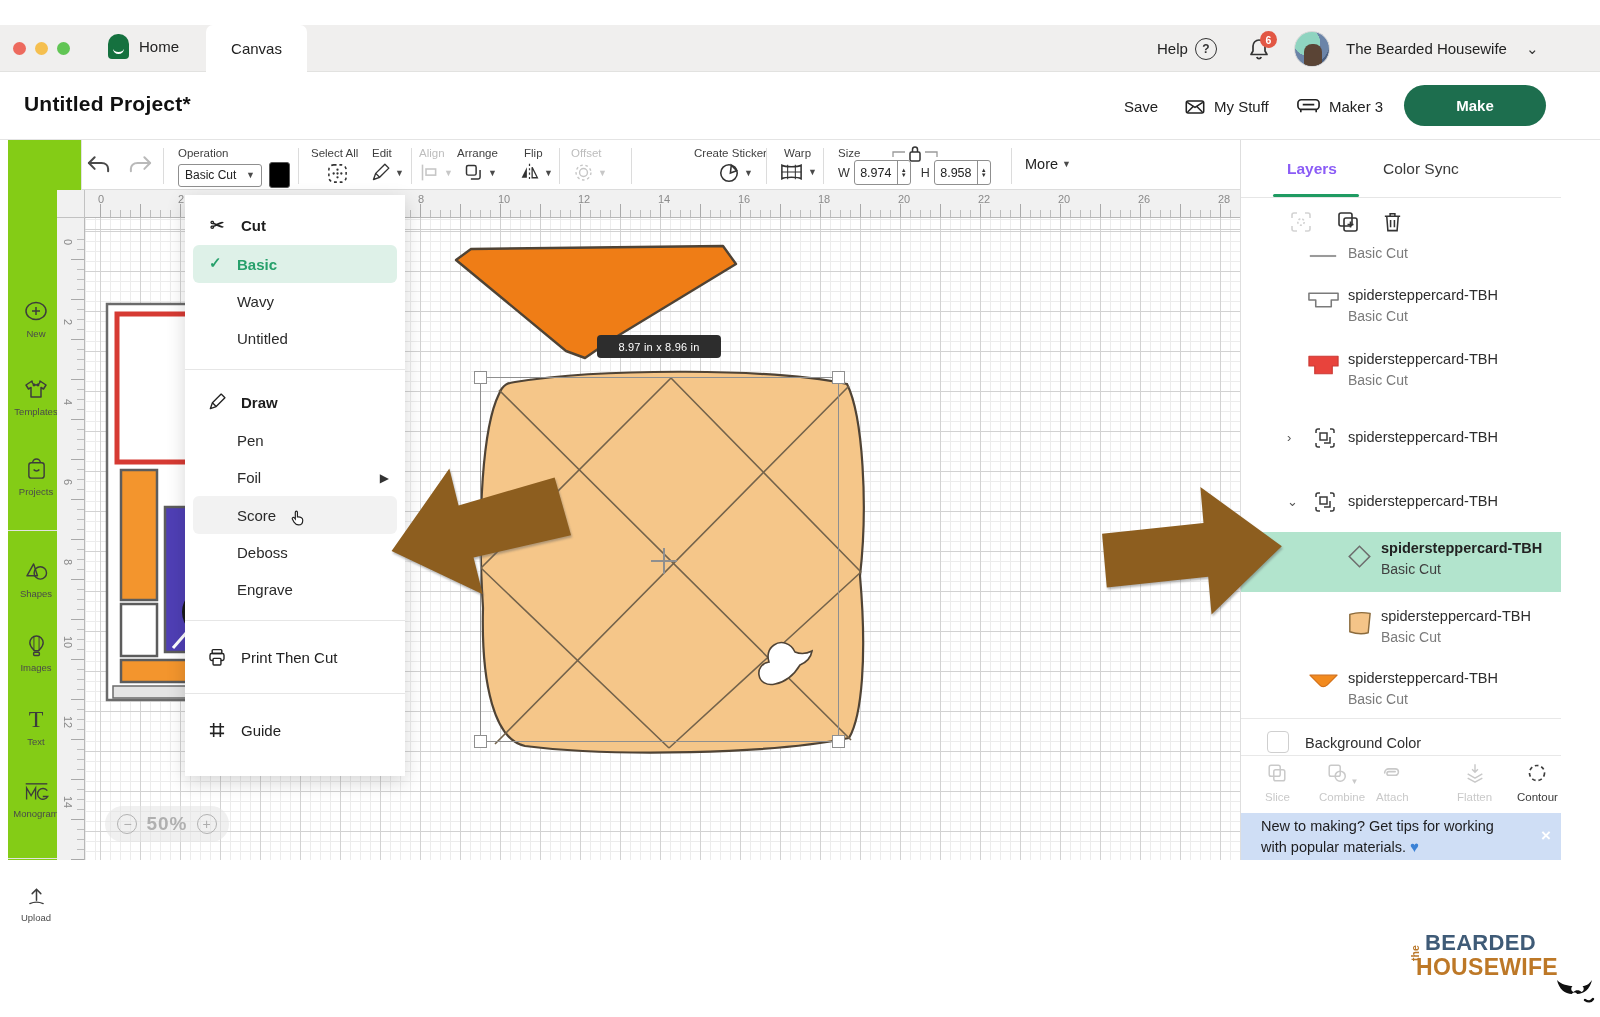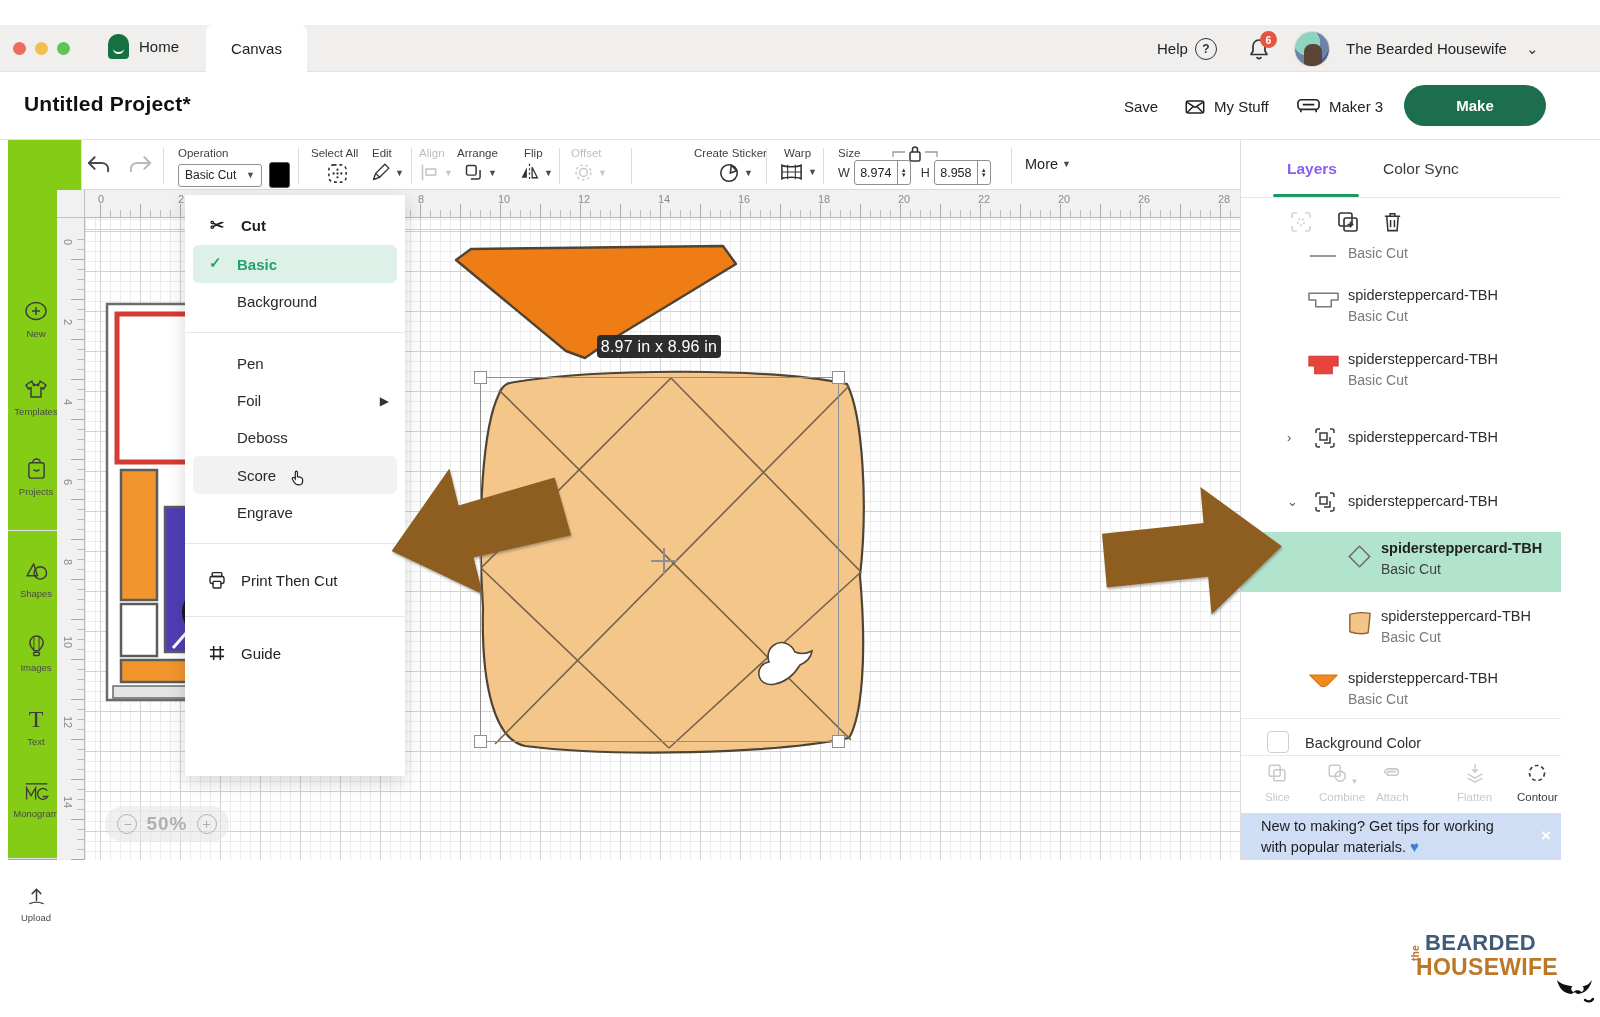--- a/index.html
+++ b/index.html
@@ -66,21 +66,21 @@
 .vnum{position:absolute;left:2px;width:18px;text-align:center;font-size:11px;color:#8a8a8a;transform:rotate(90deg)}
 .vticks{position:absolute;top:12px;bottom:0;right:0;width:7px;background:repeating-linear-gradient(0deg,#bdbdbd 0 1px,transparent 1px 10px)}
 .vticks2{position:absolute;top:12px;bottom:0;right:0;width:13px;background:repeating-linear-gradient(0deg,#a9a9a9 0 1px,transparent 1px 40px)}
 .grid{position:absolute;left:85px;top:218px;width:1155px;height:642px;background-color:#fff;overflow:hidden;
 background-image:
  repeating-linear-gradient(90deg,#d2d2d2 0 1px,transparent 1px 40px),
  repeating-linear-gradient(0deg,#d2d2d2 0 1px,transparent 1px 40px),
  repeating-linear-gradient(90deg,#ececec 0 1px,transparent 1px 10px),
  repeating-linear-gradient(0deg,#ececec 0 1px,transparent 1px 10px);
 background-position:15px 12px}
-.tooltip{position:absolute;left:512px;top:117px;width:124px;height:23px;background:#2d2d2d;border-radius:4px;color:#fff;font-size:16px;display:flex;align-items:center;justify-content:center;z-index:6;letter-spacing:.2px}
+.tooltip{position:absolute;left:512px;top:117px;width:124px;height:23px;background:#2d2d2d;border-radius:4px;color:#fff;font-size:11px;display:flex;align-items:center;justify-content:center;z-index:6;letter-spacing:.2px}
 .selbox{position:absolute;left:395px;top:159px;width:359px;height:365px;border:1.5px solid #8f8f8f;z-index:4}
 .handle{position:absolute;width:13px;height:13px;background:#fff;border:1.5px solid #8f8f8f}
 .crossh{position:absolute;left:566px;top:330px;width:26px;height:26px;z-index:5}
 .crossh::before{content:"";position:absolute;left:12px;top:0;width:1.5px;height:26px;background:#8f8f8f}
 .crossh::after{content:"";position:absolute;left:0;top:12px;width:26px;height:1.5px;background:#8f8f8f}
 .zoompill{position:absolute;left:20px;top:588px;width:124px;height:36px;border-radius:18px;background:rgba(228,228,228,.55);display:flex;align-items:center;justify-content:center;gap:9px;color:#a8a8a8;z-index:6}
 .zbtn{width:20px;height:20px;border:1.5px solid #b2b2b2;border-radius:50%;display:flex;align-items:center;justify-content:center;font-size:14px;line-height:1;color:#adadad}
 .zlb{font-size:19px;font-weight:700;color:#b0b0b0;letter-spacing:1px}
 
 
@@ -517,46 +517,60 @@
       </span>
      <span>Cut</span>
     </div>
     <div class="m-item sel">
     <span class="m-check">✓</span>
     <span>Basic</span>
 
   </div>
     <div class="m-item">
 
-    <span>Background</span>
+    <span>Wavy</span>
+
+  </div>
+    <div class="m-item">
+
+    <span>Untitled</span>
 
   </div>
     <div class="m-div"></div>
+    <div class="m-head">
+     <span class="m-ic">
+        <svg width="20" height="20" viewBox="0 0 24 24">
+          <path d="M4 20l2.5-7L17 2.5 21.5 7 11 17.5 4 20z" fill="none" stroke="#222" stroke-width="1.6" stroke-linejoin="round"></path>
+          <path d="M6.5 13l4.5 4.5" stroke="#222" stroke-width="1.6"></path>
+        </svg>
+      </span>
+     <span>Draw</span>
+    </div>
     <div class="m-item">
 
     <span>Pen</span>
 
   </div>
     <div class="m-item">
 
     <span>Foil</span>
 
     <span class="m-sub">▶</span>
-  </div>
-    <div class="m-item">
-
-    <span>Deboss</span>
-
   </div>
     <div class="m-item hov">
 
     <span>Score</span>
     <span class="m-hand"><svg width="17" height="18" viewBox="0 0 16 16">
           <path d="M6 1.5c.6 0 1 .4 1 1V7h.6c2.6 0 4.4 1 4.4 3 0 2.6-1.4 4.5-4 4.5-2.2 0-3-.8-4.2-2.6L2.3 9.2c-.4-.6-.2-1.3.4-1.6.5-.3 1.1-.1 1.5.4l.8 1V2.5c0-.6.4-1 1-1z" fill="#fff" stroke="#222" stroke-width="1.1"></path>
         </svg></span>
+
+  </div>
+    <div class="m-item">
+
+    <span>Deboss</span>
 
   </div>
     <div class="m-item">
 
     <span>Engrave</span>
 
   </div>
     <div class="m-div"></div>
     <div class="m-head m-act">
      <span class="m-ic">

